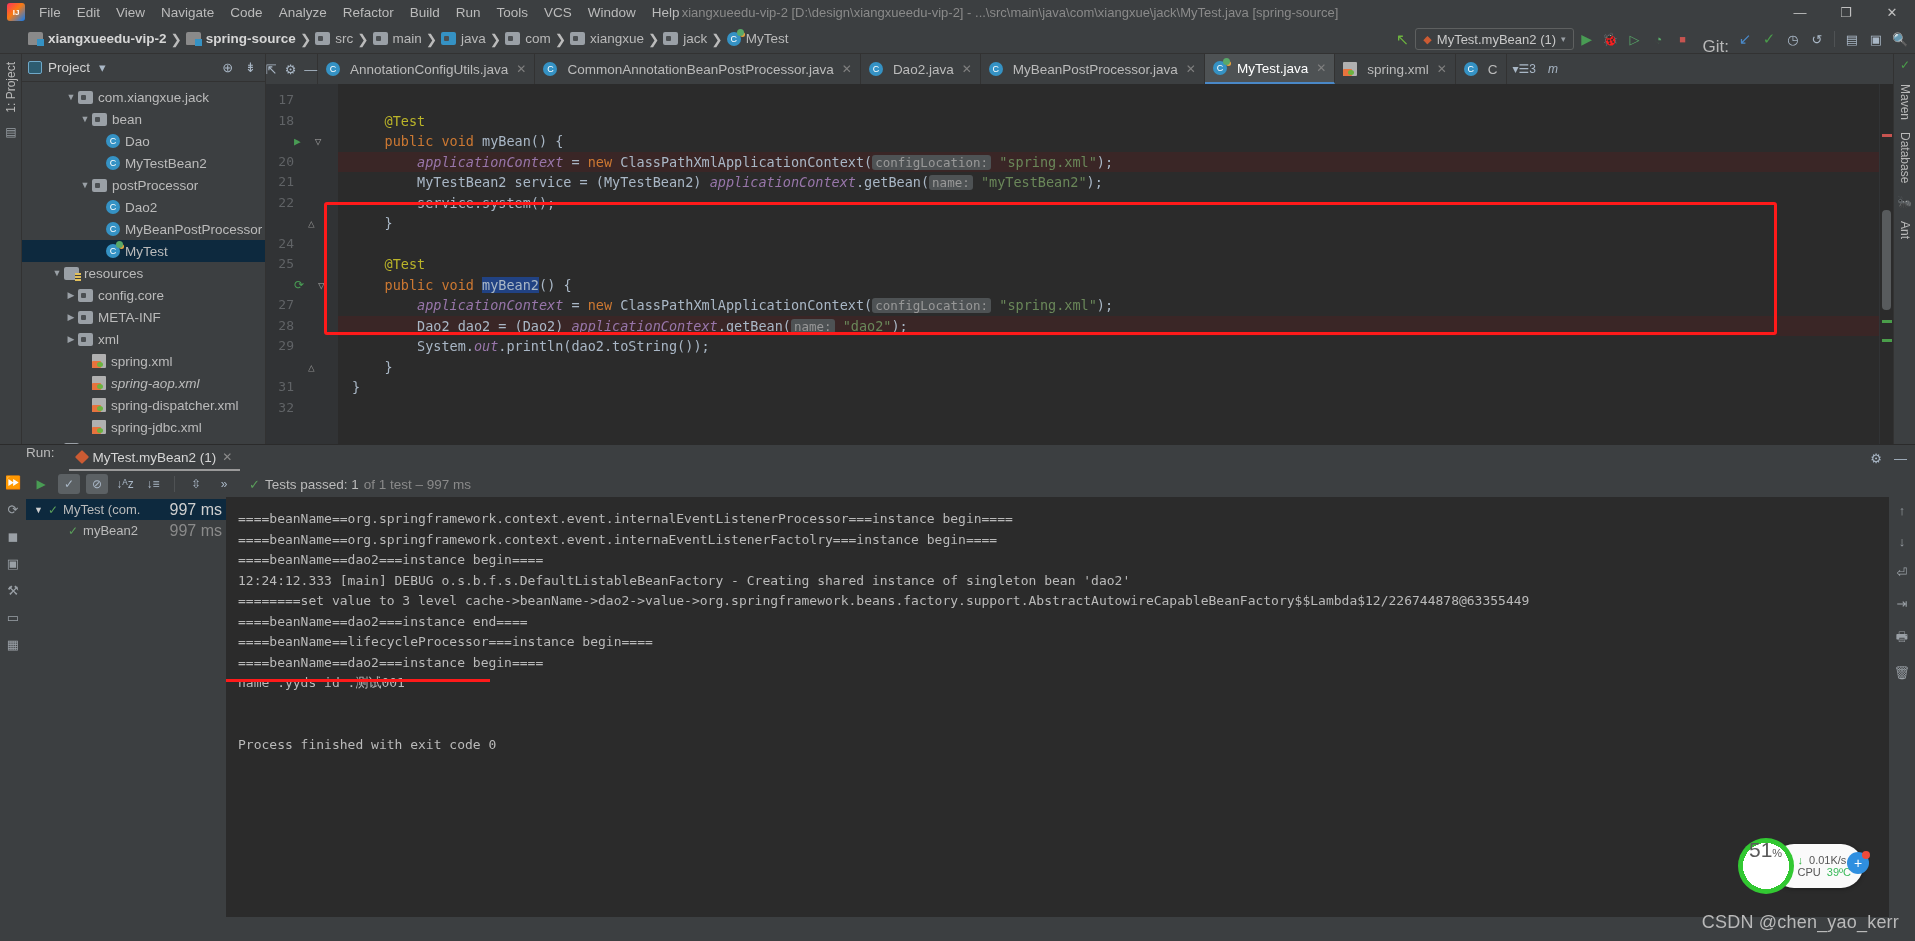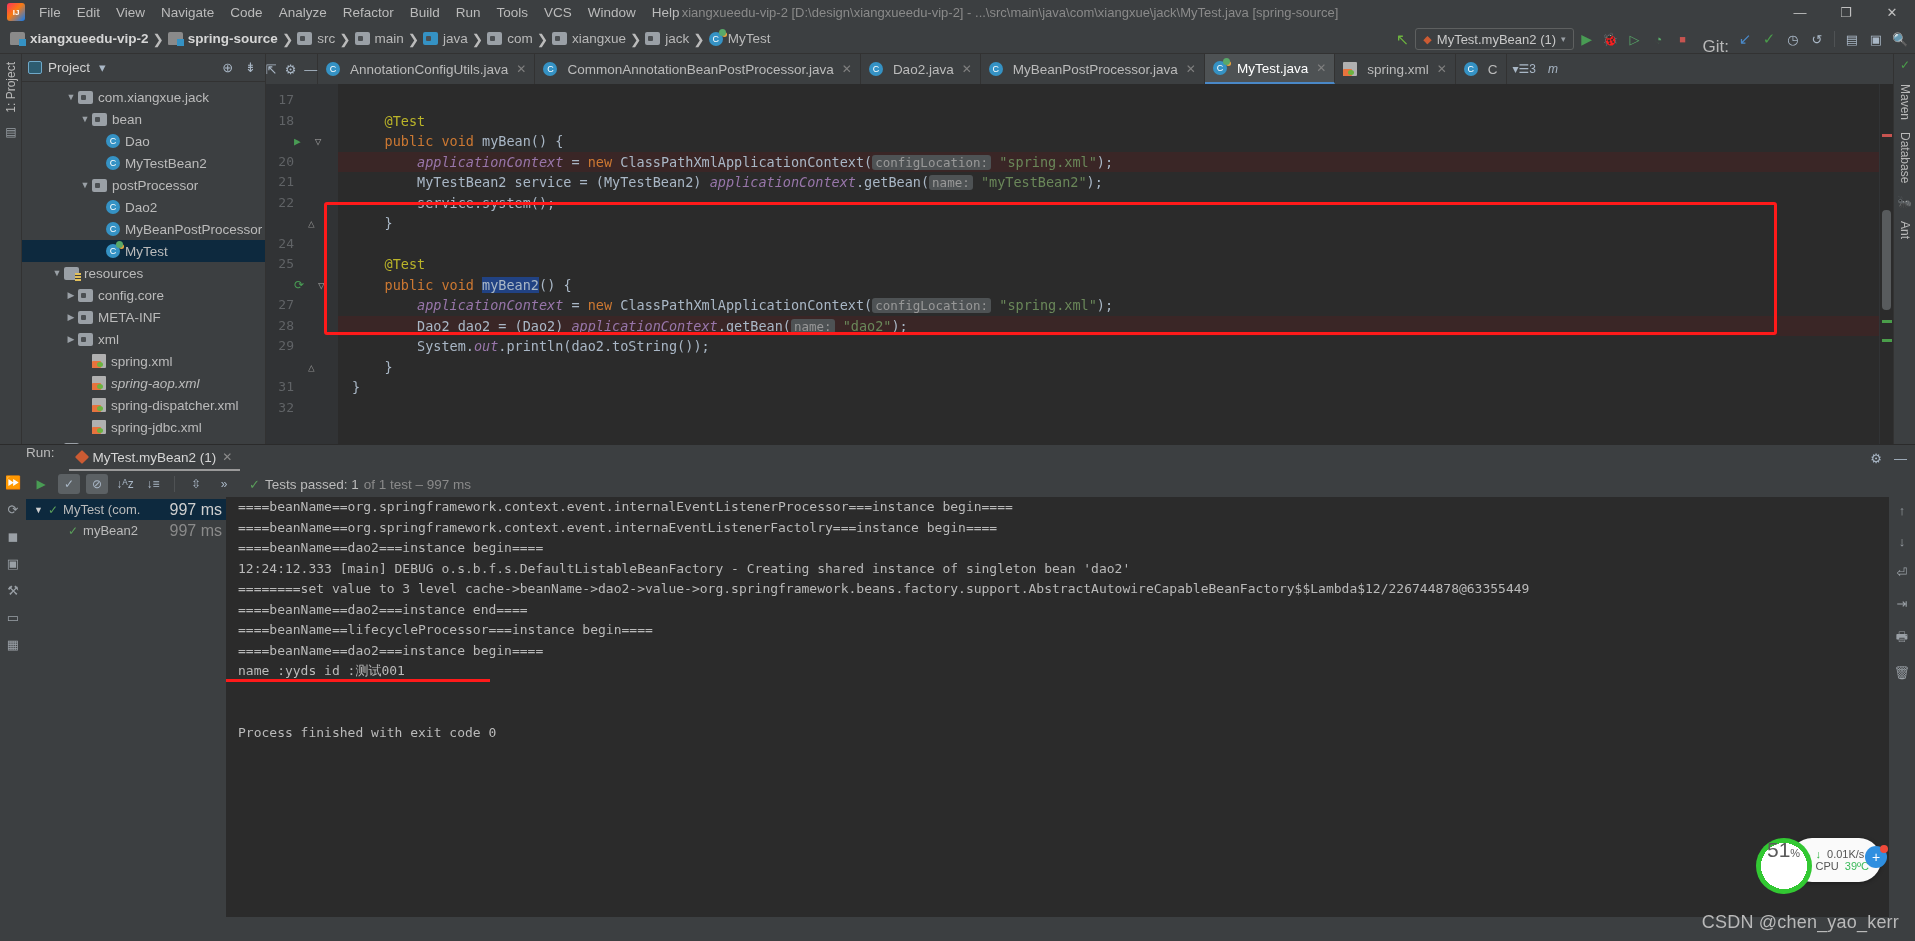--- a/index.html
+++ b/index.html
@@ -29,21 +29,21 @@
   .win-title {
     position:absolute; left:50%; transform:translateX(-42%);
     font-size:13px; color:#8a8a8a; white-space:nowrap; pointer-events:none;
   }
   .win-ctrls { position:absolute; right:0; top:0; height:24px; display:flex; }
   .win-btn { width:46px; height:24px; display:flex;align-items:center;justify-content:center;
     color:#c0c0c0; font-size:13px; }
 
   
   .navrow { height:30px; background:#3c3f41; display:flex; align-items:center;
-            position:relative; padding-left:6px; border-bottom:1px solid #323232;}
+            position:relative; padding-left:24px; border-bottom:1px solid #323232;}
   .crumbs { display:flex; align-items:center; gap:0px; }
   .crumb { display:flex;align-items:center; padding:1px 4px; font-size:13.5px; color:#b9b9b9;}
   .crumb.bold { font-weight:bold; color:#d6d6d6; }
   .ico { width:15px;height:13px;margin-right:5px;flex:0 0 auto;display:inline-block;position:relative;}
   .ico.mod { background:#8a8a8a; border-radius:2px 2px 1px 1px;}
   .ico.mod::after{content:"";position:absolute;right:-1px;bottom:-1px;width:7px;height:7px;background:#3592c4;}
   .ico.folder { background:#9aa0a6; border-radius:2px;}
   .ico.folder::after{content:"";position:absolute;left:3px;top:4px;width:5px;height:5px;background:#4b4f52;border-radius:1px;}
   .ico.folder.src { background:#3592c4; }
   .ico.cls {
@@ -198,33 +198,33 @@
   .run-split{flex:1;display:flex;min-height:0;}
   .test-tree{width:200px;background:#3c3f41;padding-top:2px;flex:0 0 200px;}
   .tt-row{height:21px;display:flex;align-items:center;font-size:13px;color:#bbbbbb;padding-right:4px;white-space:nowrap;}
   .tt-row.sel{background:#0d293e;}
   .tt-time{margin-left:auto;font-size:16px;color:#8a8a8a;}
   .tt-row.sel .tt-time{color:#cfcfcf;}
 
   .console{
     flex:1;background:#2b2b2b;position:relative;overflow:hidden;
     font-family:"DejaVu Sans Mono", monospace;font-size:13px;color:#bababa;
-    padding:0 0 0 12px;min-width:0;
+    padding:12px 0 0 12px;min-width:0;
   }
   .con-line{height:20.5px;line-height:20.5px;white-space:pre;overflow:hidden;}
   .con-underline{position:absolute;height:3px;background:#ff1a1a;}
   .con-rail{width:26px;background:#3c3f41;position:relative;flex:0 0 26px;}
   .con-rail-top{position:absolute;top:6px;left:0;width:26px;display:flex;flex-direction:column;align-items:center;gap:16px;}
 
   
   .statusbar{height:24px;background:#3c3f41;display:flex;align-items:center;position:relative;}
 
   
   .cpu-widget{
-    position:absolute;right:34px;bottom:47px;display:flex;z-index:40;margin-top:39px;
+    position:absolute;right:52px;bottom:47px;display:flex;align-items:center;z-index:40;margin-top:39px;
   }
   .cpu-ring{
     width:56px;height:56px;border-radius:50%;
     background:radial-gradient(circle, #ffffff 0 58%, #32c832 58% 78%, rgba(50,200,50,0.45) 78% 100%);
     display:flex;align-items:baseline;justify-content:center;
     font-family:"Liberation Sans",sans-serif;color:#5a5a5a;position:relative;z-index:2;
   }
   .cpu-ring .n{font-size:21px;}
   .cpu-ring .p{font-size:11px;}
   .cpu-pill{

